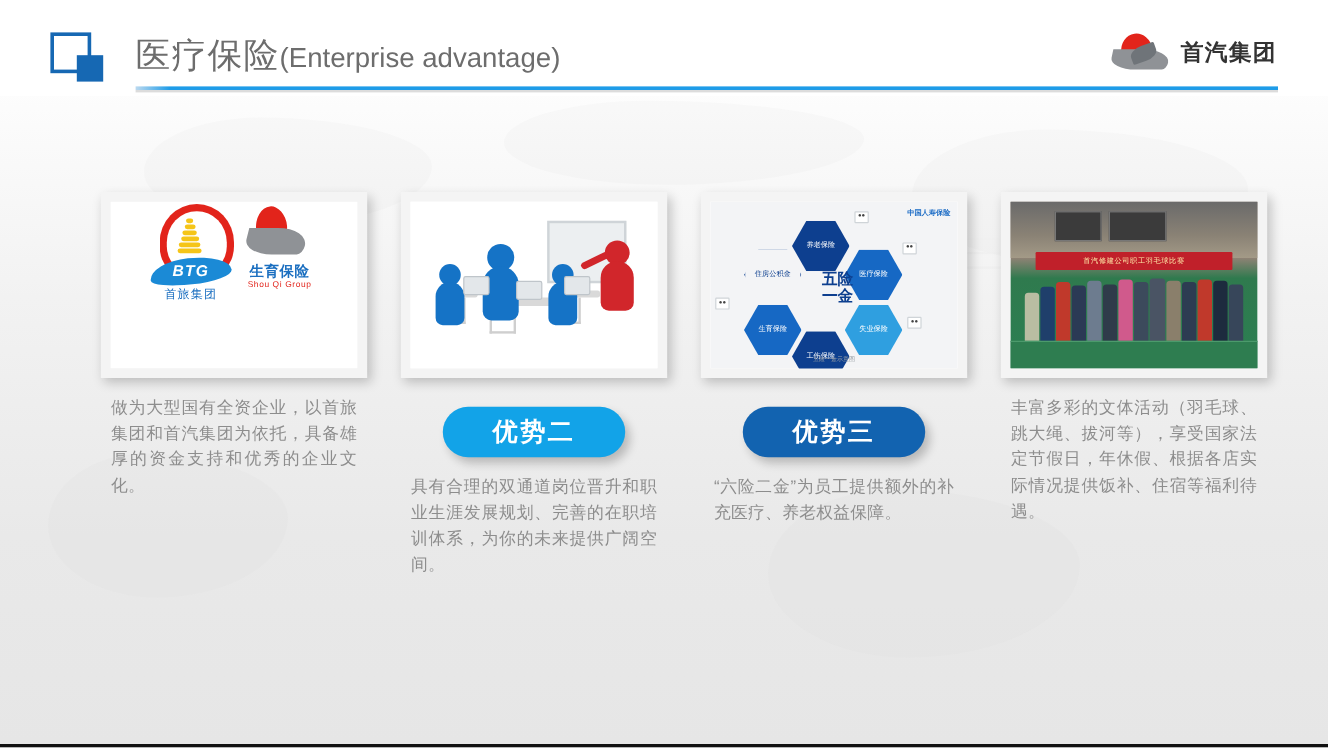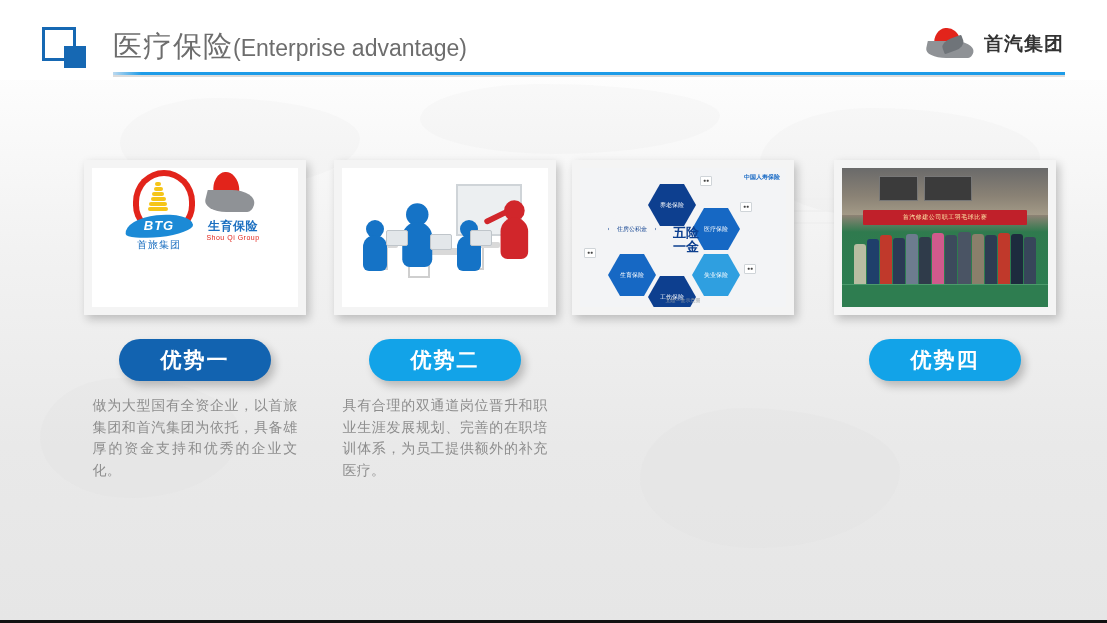--- a/index.html
+++ b/index.html
@@ -40,21 +40,21 @@
   .brand-logo .sun{position:absolute;left:8px;top:0;width:26px;height:24px;background:#e2241b;border-radius:50% 50% 48% 48%/60% 60% 40% 40%;transform:rotate(-8deg);}
   .brand-logo .swoosh{position:absolute;left:0;top:13px;width:48px;height:17px;background:#8f9296;
         border-radius:0 60% 10% 55%/0 80% 40% 70%;transform:skewX(-12deg);}
   .brand-logo .swoosh2{position:absolute;left:16px;top:10px;width:22px;height:13px;background:#6f7479;
         border-radius:50% 10% 50% 10%;transform:rotate(-20deg);}
   .brand-name{font-size:19px;color:#333;font-weight:bold;letter-spacing:1px;}
 
   
   .cols{position:absolute;left:0;top:160px;width:1107px;height:460px;}
   .col{position:absolute;top:0;width:250px;}
-  .col.c1{left:70px;} .col.c2{left:320px;} .col.c3{left:558px;} .col.c4{left:820px;}
+  .col.c1{left:70px;} .col.c2{left:320px;} .col.c3{left:570px;} .col.c4{left:820px;}
 
   .photo-frame{
     position:relative;width:222px;height:155px;margin:0 auto;
     background:#f4f4f4;padding:8px;box-sizing:border-box;
     box-shadow:3px 4px 9px rgba(0,0,0,.22);
   }
   .photo{position:relative;width:100%;height:100%;overflow:hidden;background:#fff;}
 
   
   .art-logos{display:flex;align-items:flex-start;justify-content:center;height:100%;background:#fff;}
@@ -188,21 +188,20 @@
             </div>
             <div class="sq">
               <div class="sun"></div>
               <div class="swoosh"></div>
               <div class="cnname">生育保险</div>
               <div class="enname">Shou Qi Group</div>
             </div>
           </div>
         </div>
       </div>
-      <div class="badge dark">优势一</div>
       <div class="body-text">做为大型国有全资企业，以首旅集团和首汽集团为依托，具备雄厚的资金支持和优秀的企业文化。</div>
     </div>
 
     <div class="col c2">
       <div class="photo-frame">
         <div class="photo">
           <div class="art-training">
             <div class="board"></div>
 
             <div class="desk" style="left:22px;top:74px;width:34px;height:6px;"></div>
@@ -231,21 +230,21 @@
                 <div class="arm"></div>
             </div>
 
             <div class="laptop" style="left:44px;top:62px;"></div>
             <div class="laptop" style="left:88px;top:66px;"></div>
             <div class="laptop" style="left:128px;top:62px;"></div>
           </div>
         </div>
       </div>
       <div class="badge light">优势二</div>
-      <div class="body-text">具有合理的双通道岗位晋升和职业生涯发展规划、完善的在职培训体系，为员工提供额外的补充医疗。</div>
+      <div class="body-text">具有合理的双通道岗位晋升和职业生涯发展规划、完善的在职培训体系，为你的未来提供广阔空间。</div>
     </div>
 
     <div class="col c3">
       <div class="photo-frame">
         <div class="photo">
           <div class="art-hex">
             <div class="hexlogo">中国人寿保险</div>
 
             <div class="hex outline" style="left:28px;top:40px;">
               <div class="inner">
@@ -275,20 +274,22 @@
 
             <div class="tag" style="left:120px;top:8px;">●●</div>
             <div class="tag" style="left:160px;top:34px;">●●</div>
             <div class="tag" style="left:4px;top:80px;">●●</div>
             <div class="tag" style="left:164px;top:96px;">●●</div>
 
             <div class="hexfoot">五险一金示意图</div>
           </div>
         </div>
       </div>
+      <div class="badge dark">优势三</div>
+      <div class="body-text">“六险二金”为员工提供额外的补充医疗、养老权益保障。</div>
     </div>
 
     <div class="col c4">
       <div class="photo-frame">
         <div class="photo">
           <div class="art-photo">
             <div class="gym-wall"></div>
             <div class="gym-win" style="left:18%;width:18%;"></div>
             <div class="gym-win" style="left:40%;width:22%;"></div>
             <div class="banner">首汽修建公司职工羽毛球比赛</div>
@@ -305,17 +306,17 @@
               <div class="person" style="height:88%;background:#8a7f6b;"></div>
               <div class="person" style="height:86%;background:#2d3c52;"></div>
               <div class="person" style="height:90%;background:#c0392b;"></div>
               <div class="person" style="height:88%;background:#1d2b3e;"></div>
               <div class="person" style="height:84%;background:#37465a;"></div>
             </div>
             <div class="floor"></div>
           </div>
         </div>
       </div>
-      <div class="badge light">优势四</div>
+      <div class="body-text">丰富多彩的文体活动（羽毛球、跳大绳、拔河等），享受国家法定节假日，年休假、根据各店实际情况提供饭补、住宿等福利待遇。</div>
     </div>
 
   </div>
 </div>
 
 </body></html>

